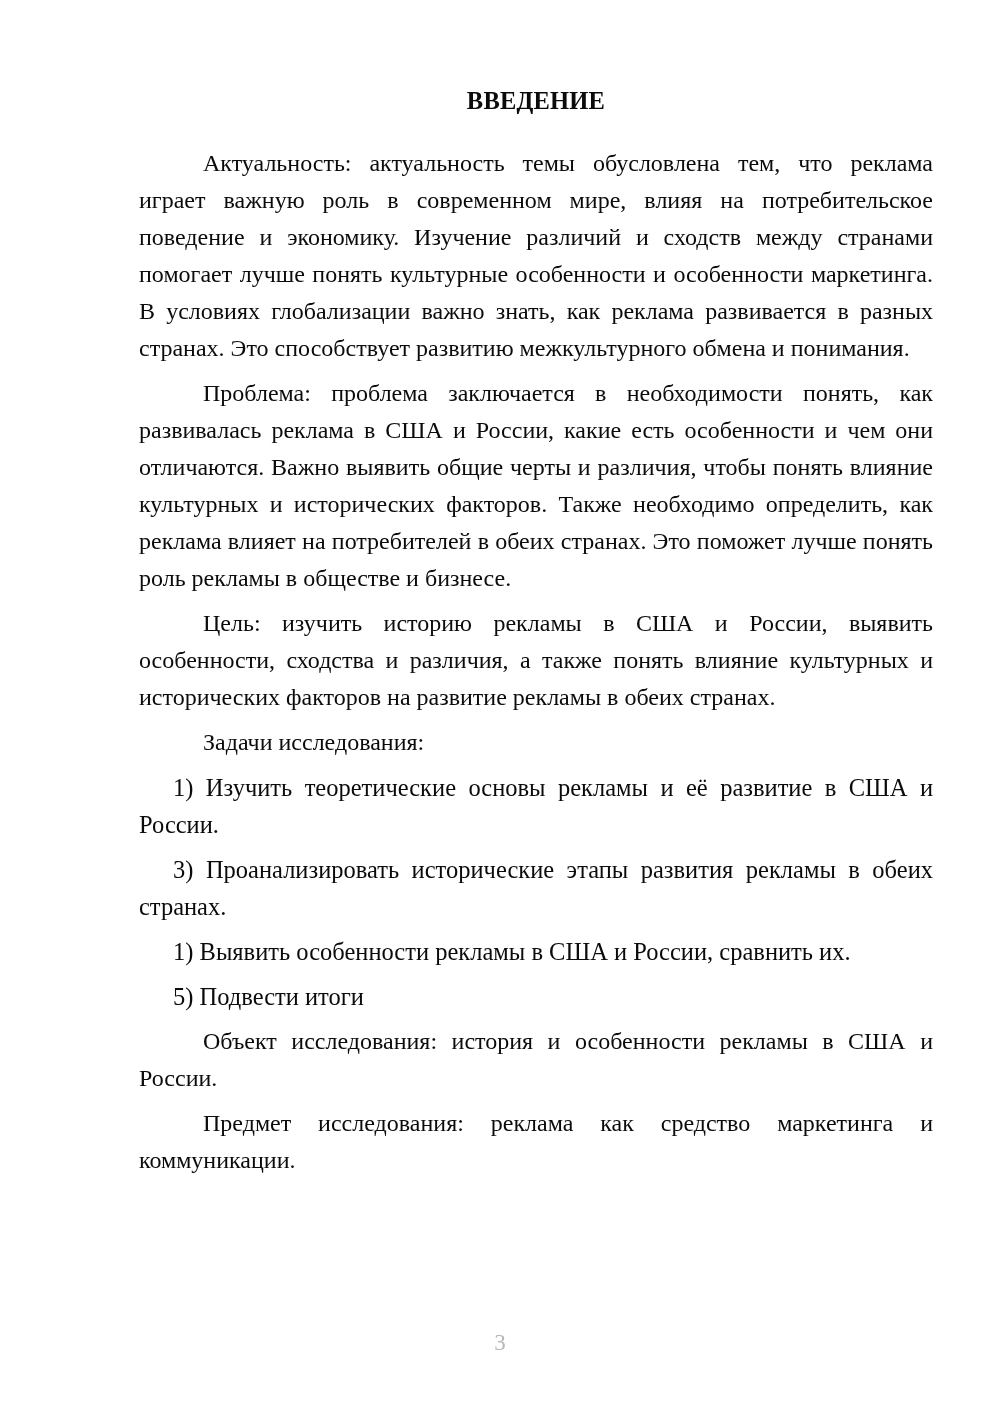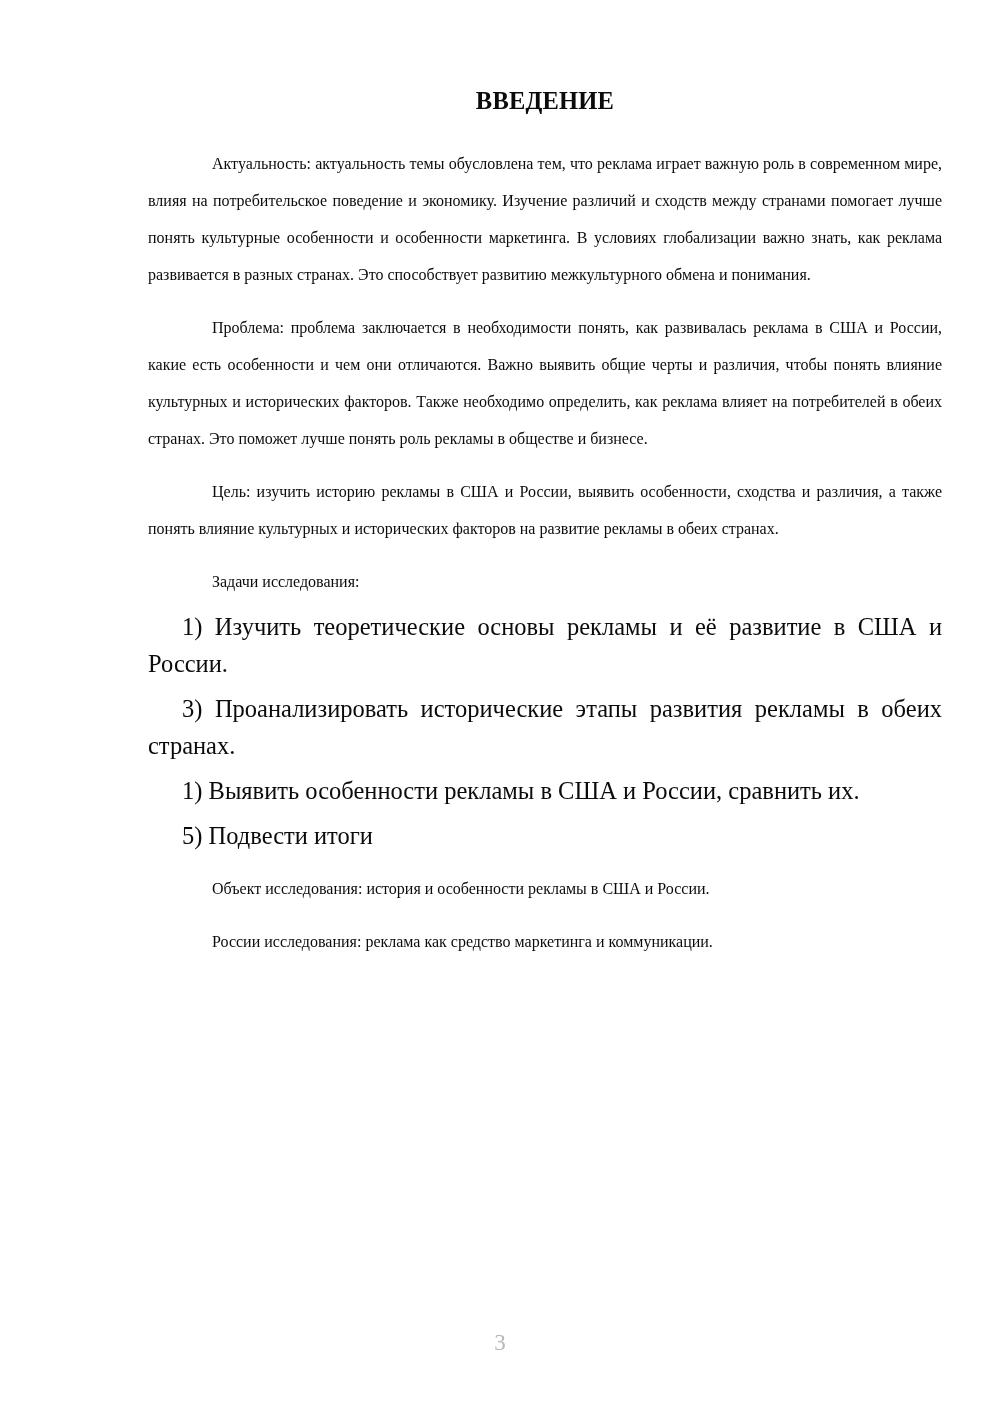--- a/index.html
+++ b/index.html
@@ -14,39 +14,39 @@
     height: 1414px;
     margin: 0 auto;
     background: #ffffff;
     overflow: hidden;
     box-sizing: border-box;
     font-family: "Liberation Serif", "DejaVu Serif", serif;
     color: #0b0b0b;
   }
   .content {
     position: absolute;
-    left: 148px;
+    left: 139px;
     top: 86px;
     width: 794px;
   }
   .doc-heading {
     font-size: 24.5px;
     font-weight: bold;
     text-align: center;
     letter-spacing: 0.2px;
     line-height: 1.2;
     margin: 0 0 30px 0;
   }
   .para {
-    font-size: 16px;
+    font-size: 24px;
     line-height: 37px;
     text-align: justify;
     text-justify: inter-word;
     text-indent: 64px;
-    margin: 16px 0 8px 0;
+    margin: 0 0 8px 0;
     -webkit-hyphens: none;
     hyphens: none;
   }
   .list-item {
     font-size: 24.5px;
     line-height: 37px;
     text-align: justify;
     text-justify: inter-word;
     text-indent: 34px;
     margin: 0 0 8px 0;
@@ -87,20 +87,20 @@
 
     <p class="list-item">3) Проанализировать исторические этапы развития рекламы в обеих странах.</p>
 
     <p class="list-item single">1) Выявить особенности рекламы в США и России, сравнить их.</p>
 
 
     <p class="list-item single">5) Подвести итоги</p>
 
     <p class="para">Объект исследования: история и особенности рекламы в США и России.</p>
 
-    <p class="para">России исследования: реклама как средство маркетинга и коммуникации.</p>
+    <p class="para">Предмет исследования: реклама как средство маркетинга и коммуникации.</p>
 
 
   </div>
 
   <div class="page-number">3</div>
 
 </div>
 
 </body></html>

